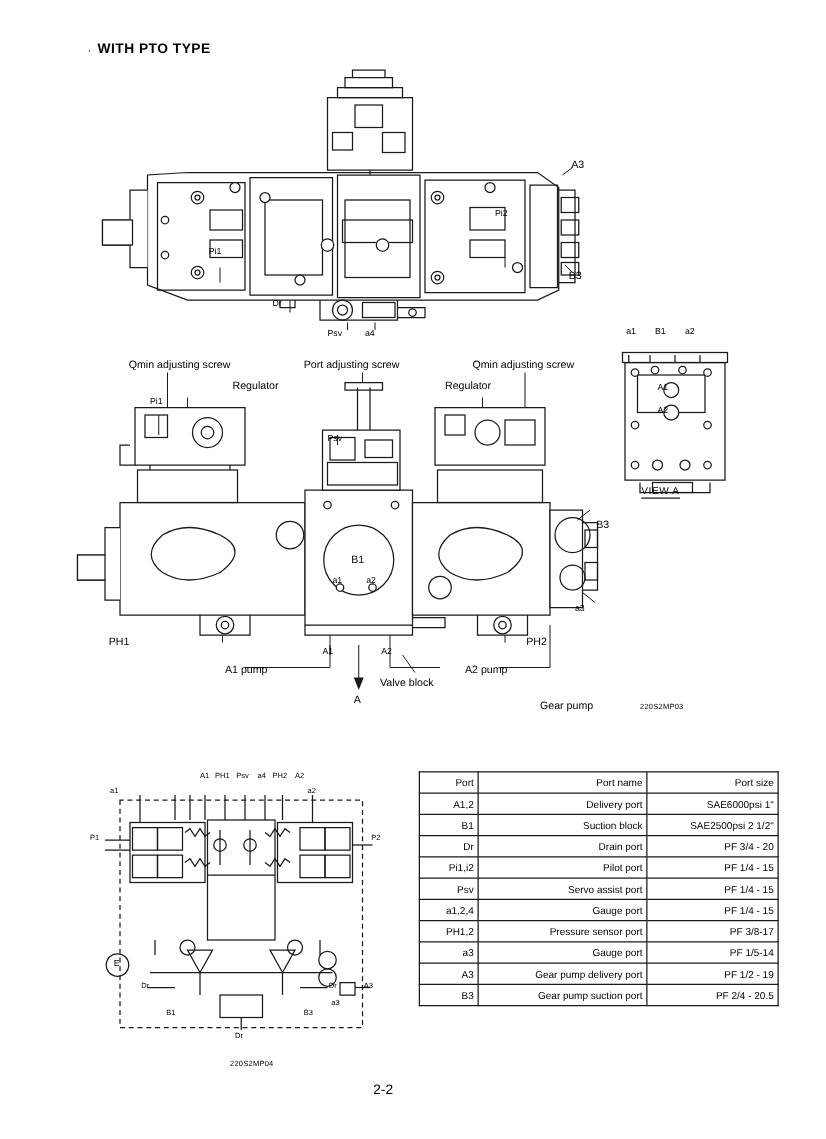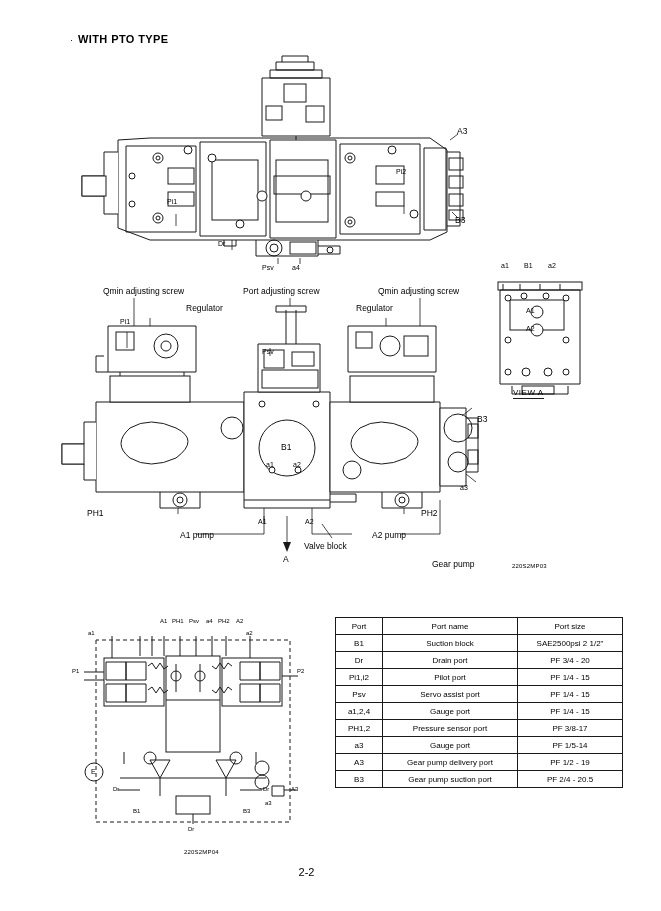--- a/index.html
+++ b/index.html
@@ -52,21 +52,21 @@
   }
   
   .port-table {
     position: absolute;
     left: 335px; top: 617px;
     border-collapse: collapse;
     font-size: 8px;
   }
   .port-table th, .port-table td {
     border: 1px solid #1a1a1a;
-    text-align: center;
+    text-align: right;
     padding: 2px 3px;
     font-weight: normal;
     height: 12px;
   }
   .port-table th { font-size: 8px; }
   .col-port { width: 40px; }
   .col-name { width: 128px; }
   .col-size { width: 98px; }
   .view-a-label {
     position: absolute;
@@ -393,20 +393,25 @@
   <table class="port-table">
     <thead>
       <tr>
         <th class="col-port">Port</th>
         <th class="col-name">Port name</th>
         <th class="col-size">Port size</th>
       </tr>
     </thead>
     <tbody>
       <tr>
+        <td>A1,2</td>
+        <td>Delivery port</td>
+        <td>SAE6000psi 1"</td>
+      </tr>
+      <tr>
         <td>B1</td>
         <td>Suction block</td>
         <td>SAE2500psi 2 1/2"</td>
       </tr>
       <tr>
         <td>Dr</td>
         <td>Drain port</td>
         <td>PF 3/4 - 20</td>
       </tr>
       <tr>

